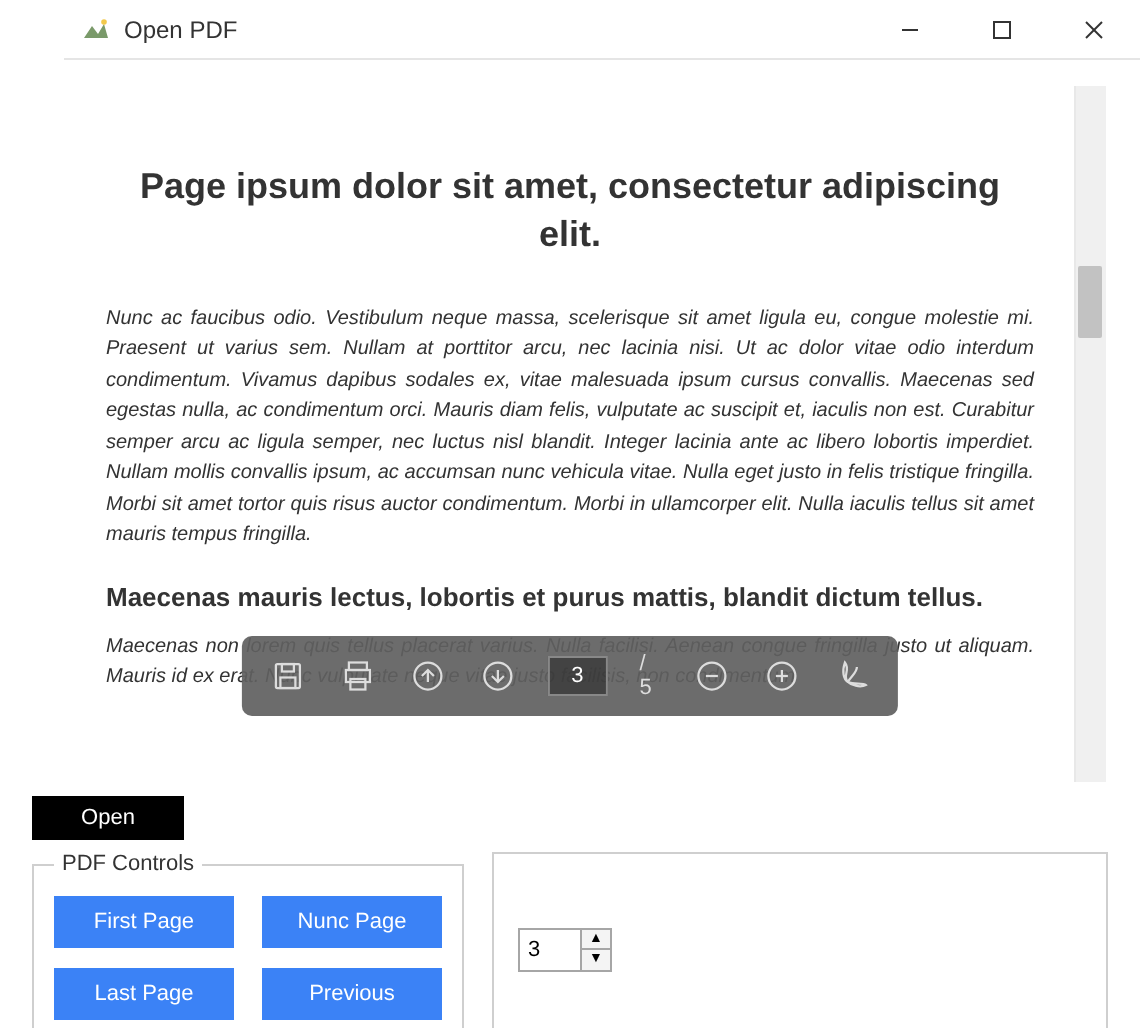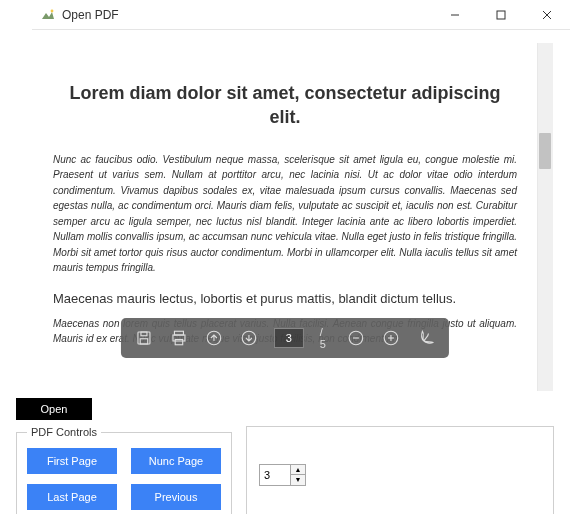--- a/index.html
+++ b/index.html
@@ -7,21 +7,21 @@
 .titlebar { height: 30px; display: flex; align-items: center; border-bottom: 1px solid #e5e5e5; padding-left: 8px; margin-left: 32px; }
 .titlebar .app-icon { width: 16px; height: 16px; margin-right: 6px; }
 .titlebar .title { font-size: 12px; flex: 1; color: #333; }
 .winbtn { width: 46px; height: 30px; display: flex; align-items: center; justify-content: center; color: #333; }
 .winbtn svg { width: 10px; height: 10px; }
 .content { padding: 12px 16px 0 16px; position: relative; }
 .docwrap { position: relative; height: 350px; border: 1px solid #fff; }
 .doc { height: 100%; overflow: hidden; padding: 28px 36px 0 36px; color: #333; position: relative; }
 .doc h1 { font-size: 18px; font-weight: bold; text-align: center; margin: 10px 0 22px; line-height: 1.35; }
 .doc p.body { font-size: 10px; line-height: 1.55; text-align: justify; margin-bottom: 14px; color: #333; font-style: italic; }
-.doc h2 { font-size: 13px; font-weight: normal; margin: 10px 0 8px; line-height: 1.4; }
+.doc h2 { font-size: 13px; font-weight: bold; margin: 10px 0 8px; line-height: 1.4; }
 .scrollbar { position: absolute; right: 0; top: 0; width: 16px; height: 100%; background: #f0f0f0; border-left: 1px solid #e8e8e8; }
 .scroll-thumb { position: absolute; right: 2px; top: 90px; width: 12px; height: 36px; background: #c2c2c2; border-radius: 1px; }
 .overlay-toolbar { position: absolute; left: 50%; transform: translateX(-50%); top: 288px; height: 40px; background: rgba(96,96,96,0.92); border-radius: 5px; display: flex; align-items: center; padding: 0 12px; gap: 14px; }
 .ov-btn { width: 22px; height: 22px; display: flex; align-items: center; justify-content: center; color: #eee; }
 .ov-btn svg { width: 18px; height: 18px; stroke: #ddd; fill: none; stroke-width: 1.5; }
 .ov-page-input { width: 30px; height: 20px; background: rgba(40,40,40,0.6); border: 1px solid #888; color: #fff; text-align: center; font-size: 11px; }
 .ov-total { color: #ddd; font-size: 11px; margin-left: 2px; }
 .open-btn { margin-top: 6px; width: 76px; height: 22px; background: #000000; color: #fff; border: none; font-size: 11px; display: flex; align-items: center; justify-content: center; cursor: pointer; }
 .controls-row { display: flex; gap: 14px; margin-top: 6px; }
 fieldset.pdf-controls { border: 1px solid #cfcfcf; padding: 10px 10px 12px; position: relative; }
@@ -62,21 +62,21 @@
       <svg viewBox="0 0 10 10">
         <line x1="1" y1="1" x2="9" y2="9" stroke="#333" stroke-width="1"></line>
         <line x1="9" y1="1" x2="1" y2="9" stroke="#333" stroke-width="1"></line>
       </svg>
     </div>
 </div>
 
 <div class="content">
   <div class="docwrap">
     <div class="doc">
-      <h1>Lorem diam dolor sit amet, consectetur adipiscing elit.</h1>
+      <h1>Page ipsum dolor sit amet, consectetur adipiscing elit.</h1>
       <p class="body">Nunc ac faucibus odio. Vestibulum neque massa, scelerisque sit amet ligula eu, congue molestie mi. Praesent ut varius sem. Nullam at porttitor arcu, nec lacinia nisi. Ut ac dolor vitae odio interdum condimentum. Vivamus dapibus sodales ex, vitae malesuada ipsum cursus convallis. Maecenas sed egestas nulla, ac condimentum orci. Mauris diam felis, vulputate ac suscipit et, iaculis non est. Curabitur semper arcu ac ligula semper, nec luctus nisl blandit. Integer lacinia ante ac libero lobortis imperdiet. Nullam mollis convallis ipsum, ac accumsan nunc vehicula vitae. Nulla eget justo in felis tristique fringilla. Morbi sit amet tortor quis risus auctor condimentum. Morbi in ullamcorper elit. Nulla iaculis tellus sit amet mauris tempus fringilla.</p>
       <h2>Maecenas mauris lectus, lobortis et purus mattis, blandit dictum tellus.</h2>
       <p class="body">Maecenas non lorem quis tellus placerat varius. Nulla facilisi. Aenean congue fringilla justo ut aliquam. Mauris id ex erat. Nunc vulputate neque vitae justo facilisis, non condimentum</p>
     </div>
     <div class="scrollbar">
       <div class="scroll-thumb"></div>
     </div>
   </div>
 
   <div class="overlay-toolbar">

